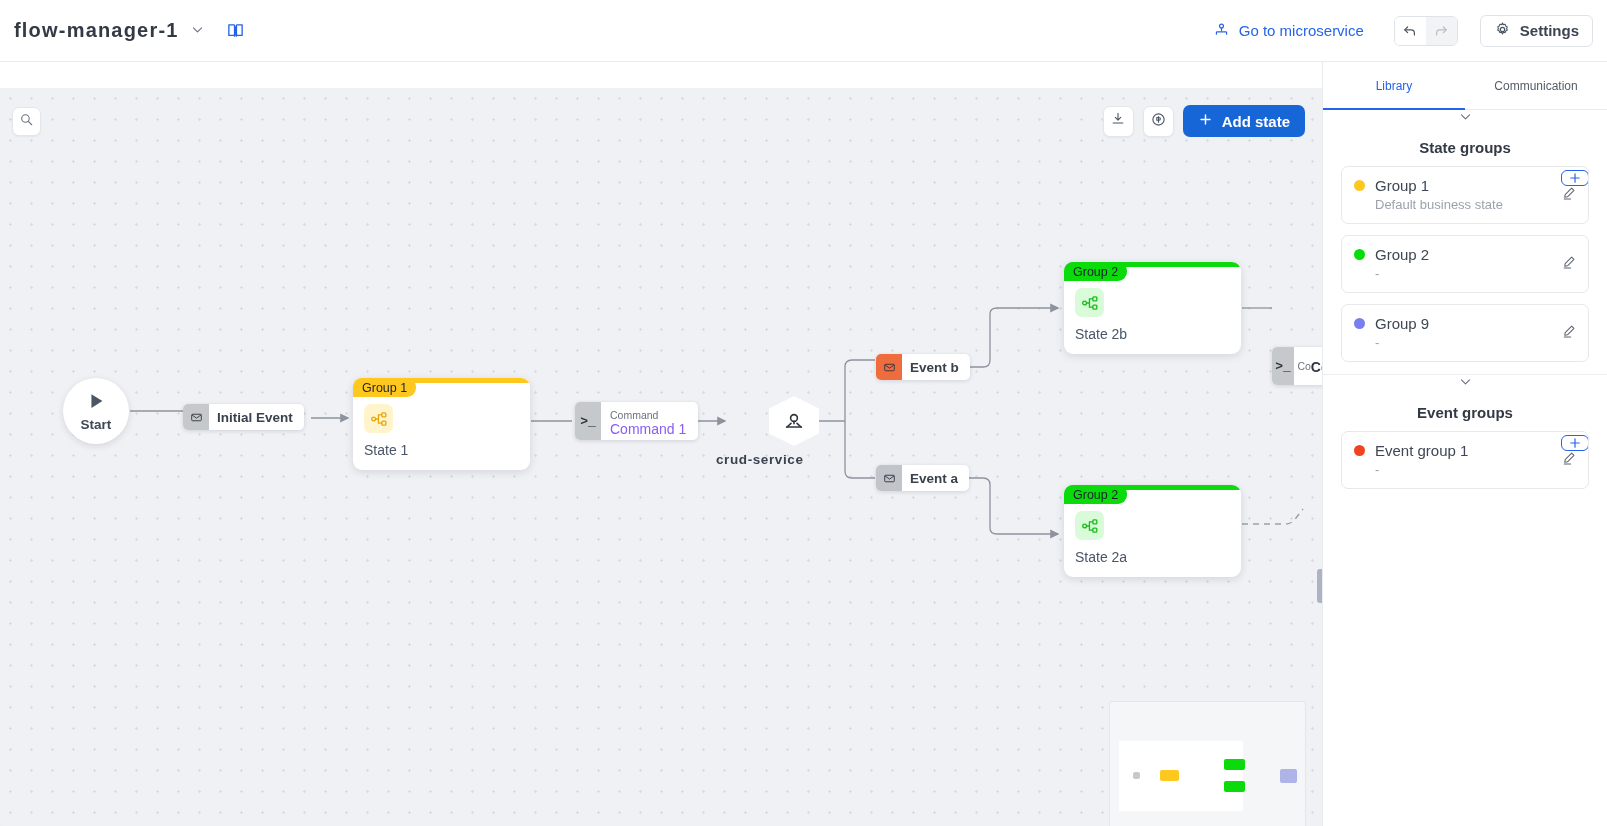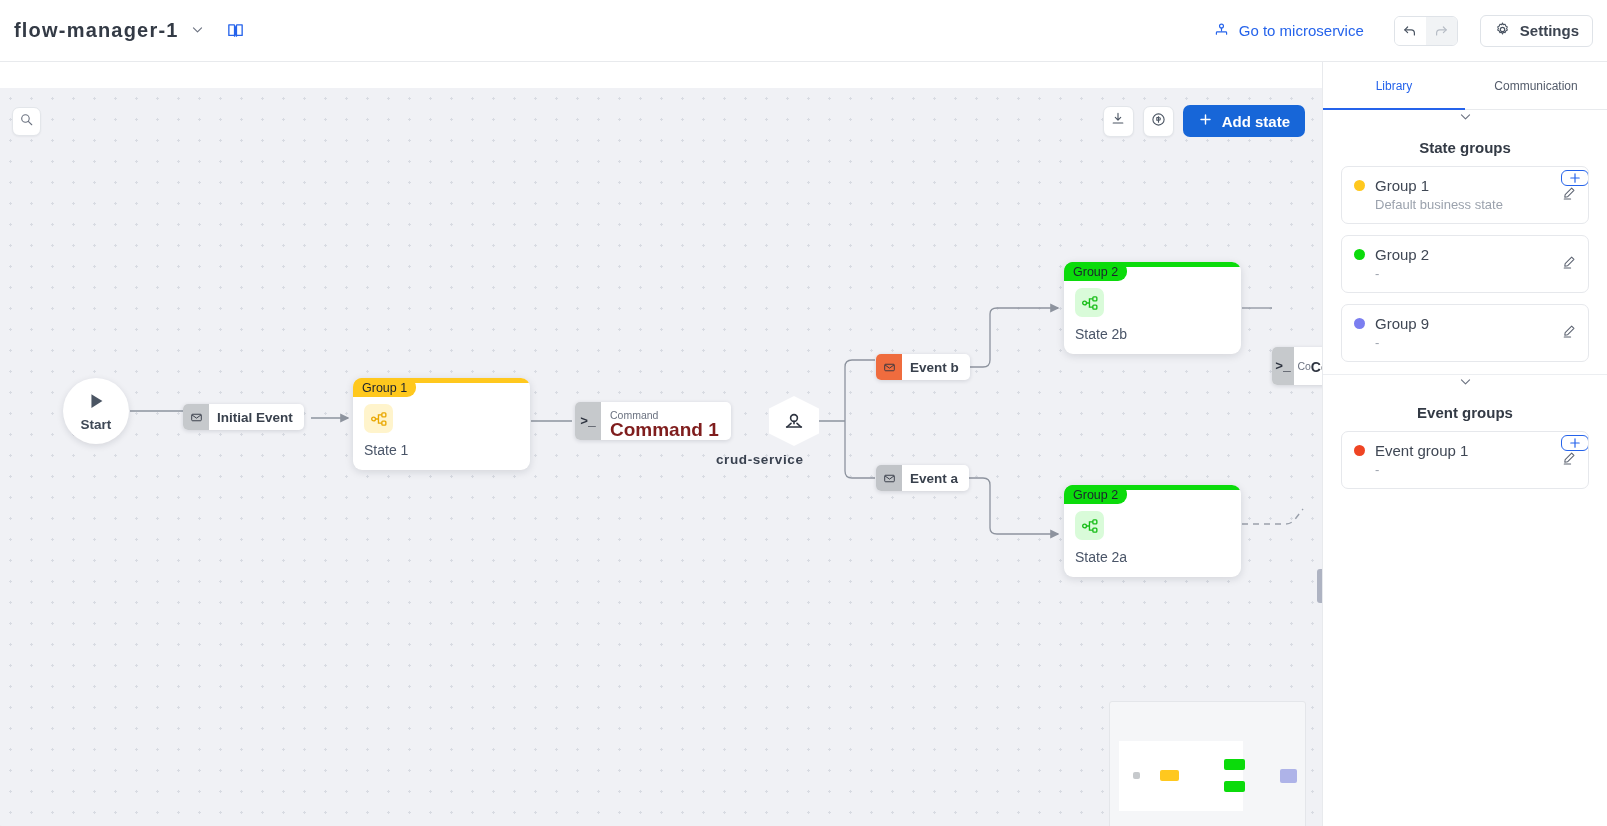--- a/index.html
+++ b/index.html
@@ -103,21 +103,21 @@
     background: #fff; border-radius: 5px; height: 38px;
     box-shadow: 0 1px 4px rgba(16,24,40,.14);
   }
   .cmd-chip .badge {
     width: 26px; background: #c6c9cc; border-radius: 5px 0 0 5px;
     display: flex; align-items: center; justify-content: center; color: #2e3440;
     font-family: "Liberation Mono", monospace; font-size: 13px; font-weight: bold;
   }
   .cmd-chip .body { padding: 3px 12px 0 9px; display:flex; flex-direction:column; justify-content:center; }
   .cmd-chip .k { font-size: 10.5px; color: #6b7280; line-height: 13px; }
-  .cmd-chip .v { font-size: 19px; font-weight: bold; color: #7f1d1d; line-height: 15px; }
+  .cmd-chip .v { font-size: 14px; font-weight: normal; color: #8b5cf6; line-height: 15px; }
 
   .state-node {
     position: absolute; width: 177px; height: 92px; background: #fff;
     border-radius: 9px; box-shadow: 0 2px 8px rgba(16,24,40,.13); overflow: hidden;
   }
   .state-node .topstrip { height: 5px; width: 100%; }
   .state-node .tag {
     position: absolute; left: 0; top: 0; height: 19px; padding: 0 9px;
     display: flex; align-items: center;
     font-size: 12.5px; color: #1c2230; border-radius: 0 9px 9px 0; font-weight: normal;

